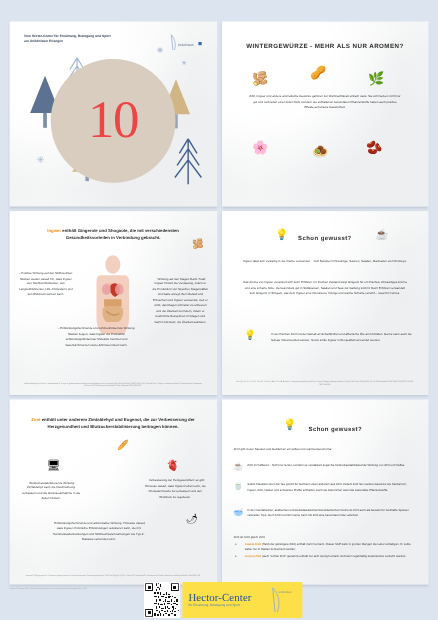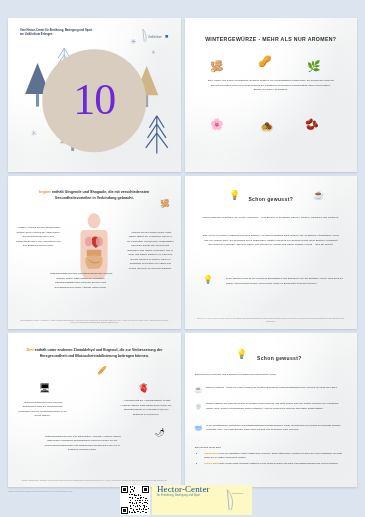--- a/index.html
+++ b/index.html
@@ -50,21 +50,21 @@
     width:60%;aspect-ratio:1/1;
     transform:translate(-50%,-50%);
     border-radius:50%;
     background:#d9cdc0;
   }
   .bignum{
     position:absolute;left:50%;top:54%;
     transform:translate(-50%,-52%);
     font-family:"Liberation Serif",serif;
     font-size:44px;line-height:1;
-    color:#6d28d9;letter-spacing:-1px;
+    color:#ef4444;letter-spacing:-1px;
   }
   .tree{position:absolute;}
   .flake{position:absolute;color:#8ba2c4;}
 
   
   .slide-title{
     position:absolute;left:0;right:0;
     text-align:center;
     color:#2d2d2d;font-weight:700;
     letter-spacing:.35px;
@@ -144,22 +144,22 @@
   .qr{
     position:absolute;left:120px;bottom:2px;
     width:30px;height:30px;
     background:#fff;
     padding:1px;box-sizing:border-box;
   }
   .qr svg{display:block;}
   .logo-box{
     position:absolute;left:152px;bottom:2px;
     width:100px;height:30px;
-    background:#fef9c3;
-    display:flex;
+    background:#fde047;
+    display:flex;align-items:center;
     box-sizing:border-box;padding-left:5px;
   }
   .logo-txt{line-height:1.1;}
   .logo-main{
     font-family:"Liberation Serif",serif;
     font-size:9px;color:#1b4f9c;font-weight:400;letter-spacing:.1px;
   }
   .logo-sub{font-size:2.6px;color:#4a7fc1;letter-spacing:.05px;}
   .logo-mark{
     position:absolute;right:8px;top:3px;bottom:3px;width:26px;

